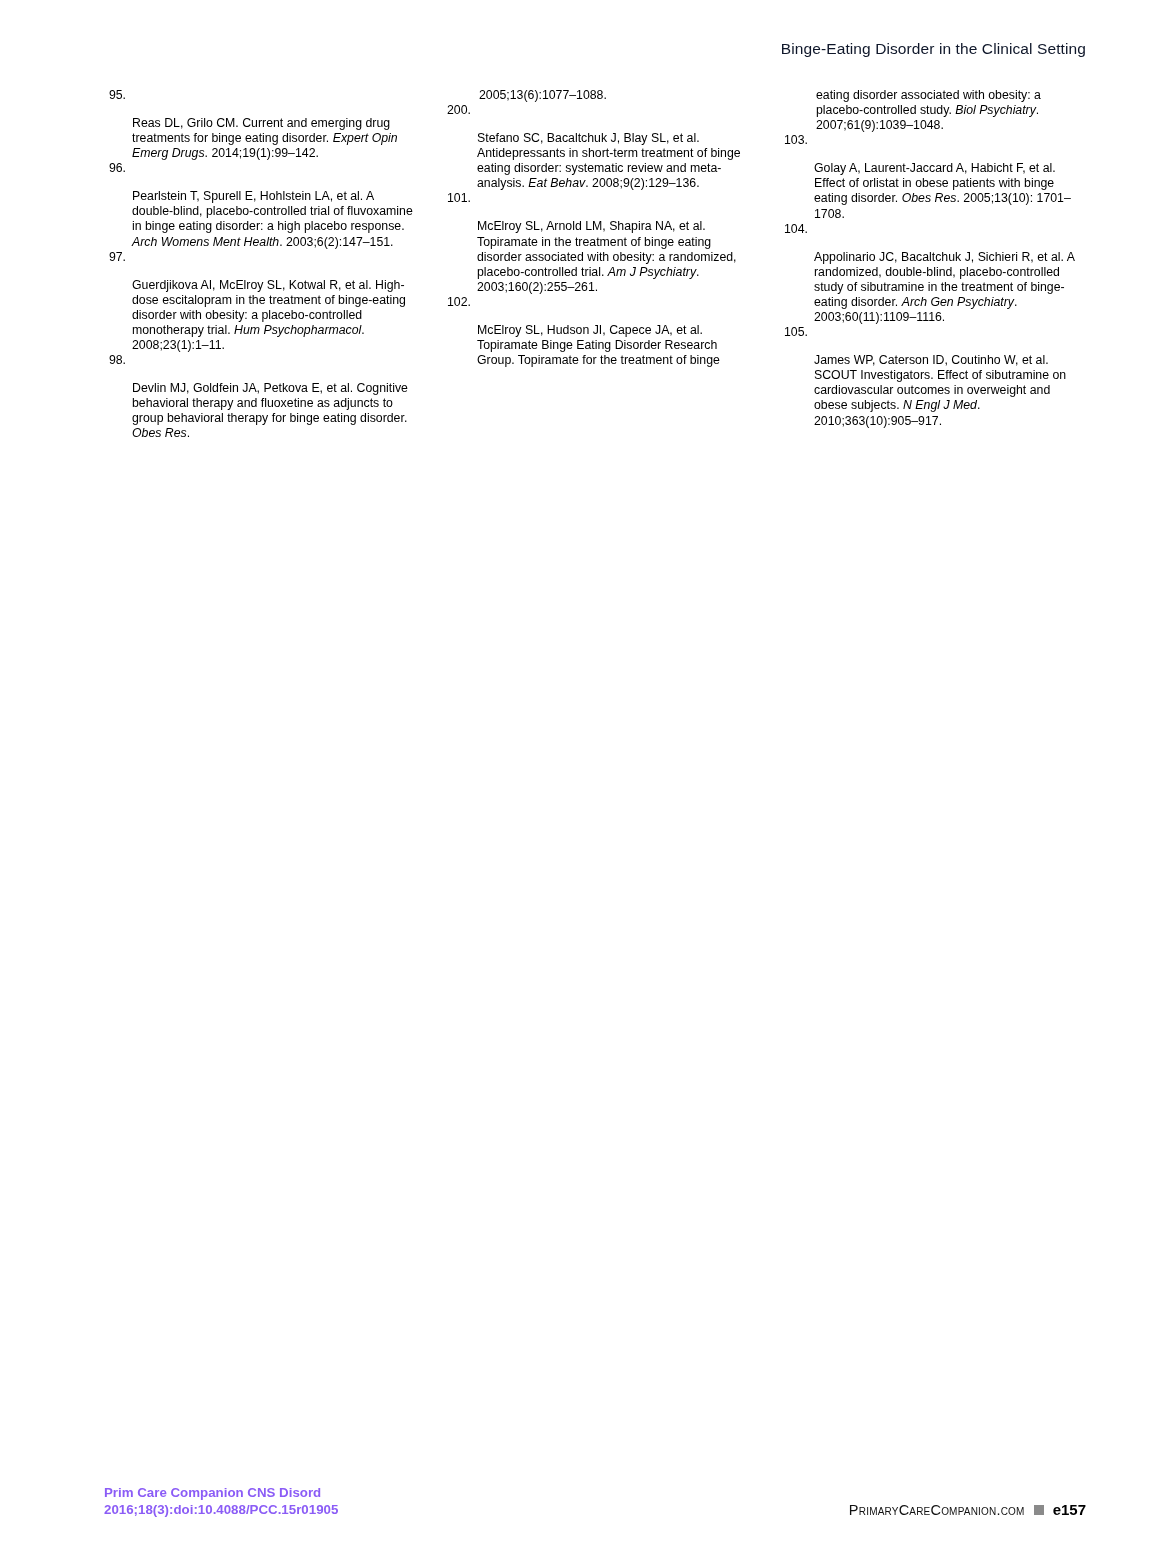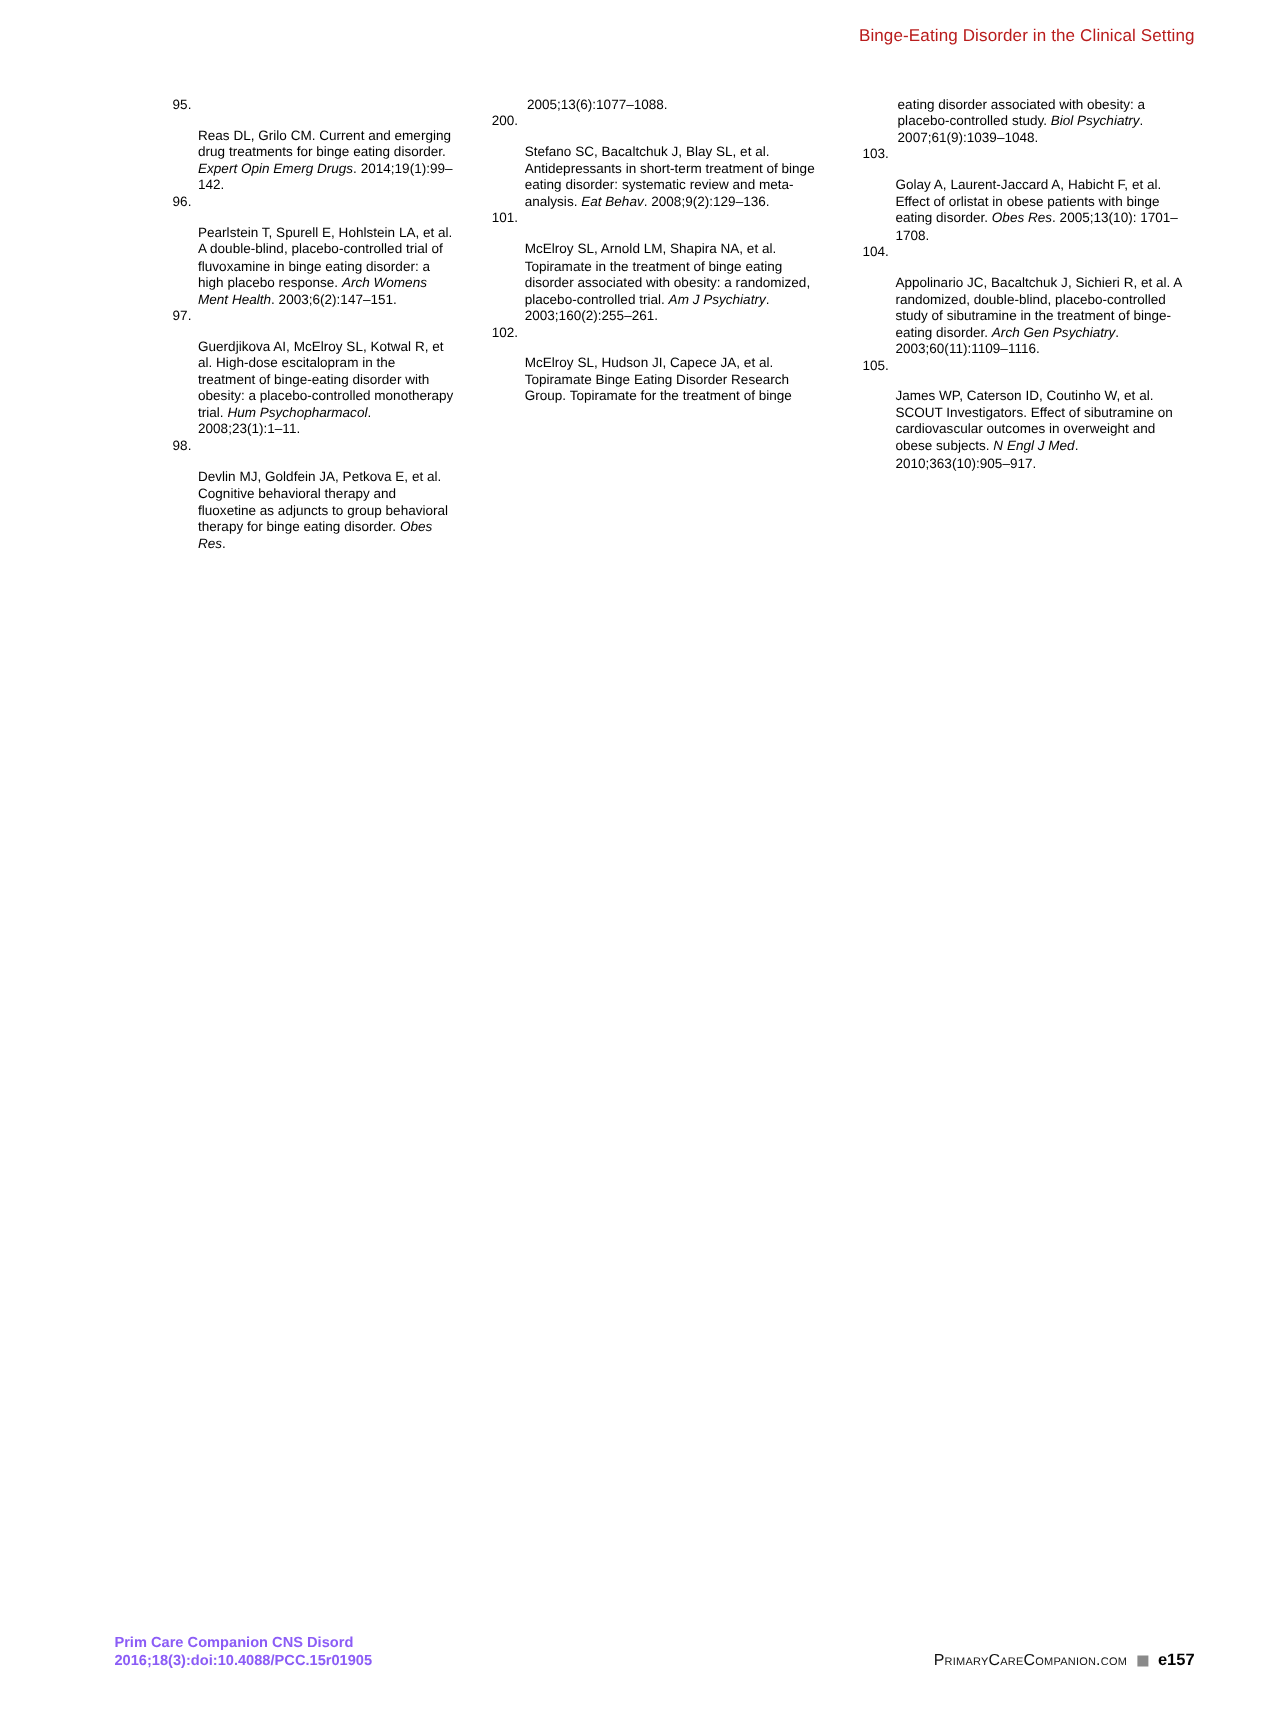--- a/index.html
+++ b/index.html
@@ -16,25 +16,25 @@
     -webkit-font-smoothing: antialiased;
   }
   .page {
     position: absolute;
     inset: 0;
   }
 
   
   .running-head {
     position: absolute;
-    top: 24px;
+    top: 40px;
     right: 84px;
     font-size: 15.5px;
     letter-spacing: 0.1px;
-    color: #b91c1c;
+    color: #0f172a;
     white-space: nowrap;
   }
 
   
   .columns {
     position: absolute;
     top: 88px;
     left: 104px;
     width: 982px;
     display: flex;
@@ -53,21 +53,21 @@
     line-height: 15.1px;
     margin-bottom: 0px;
     letter-spacing: 0.01px;
   }
   .ref .num {
     flex: 0 0 auto;
     text-align: right;
     padding-right: 6px;
     white-space: nowrap;
   }
-  .col1 .ref .num { width: 22px; margin-left: 48px; }
+  .col1 .ref .num { width: 22px; }
   .col2 .ref .num { width: 30px; }
   .col3 .ref .num { width: 30px; }
   .ref .body {
     flex: 1 1 auto;
     text-align: left;
     margin-top: 28px;
   }
   .ref .body i, .ref .body em {
     font-style: italic;
   }

